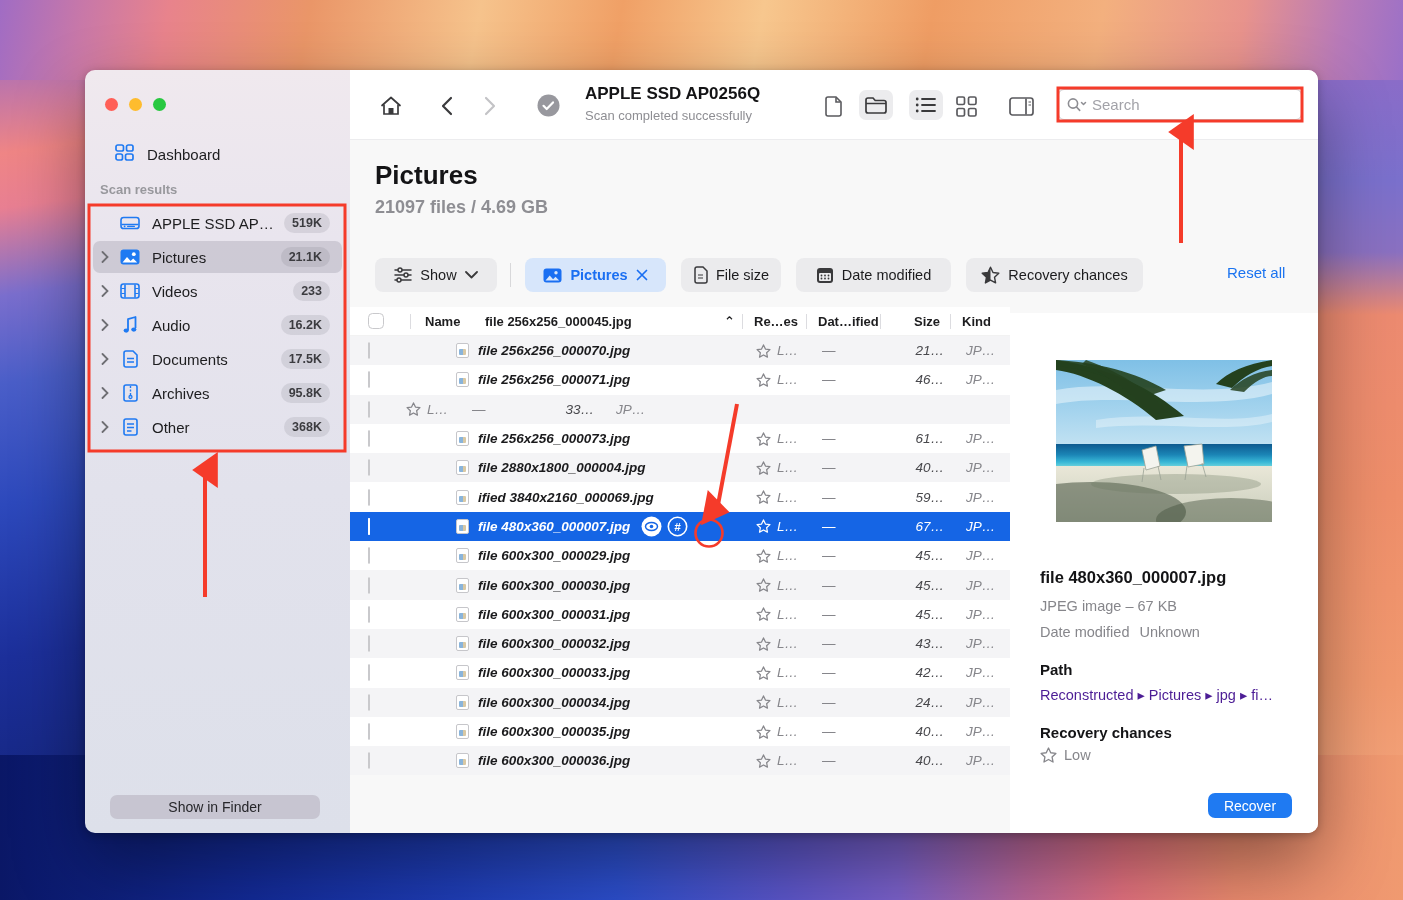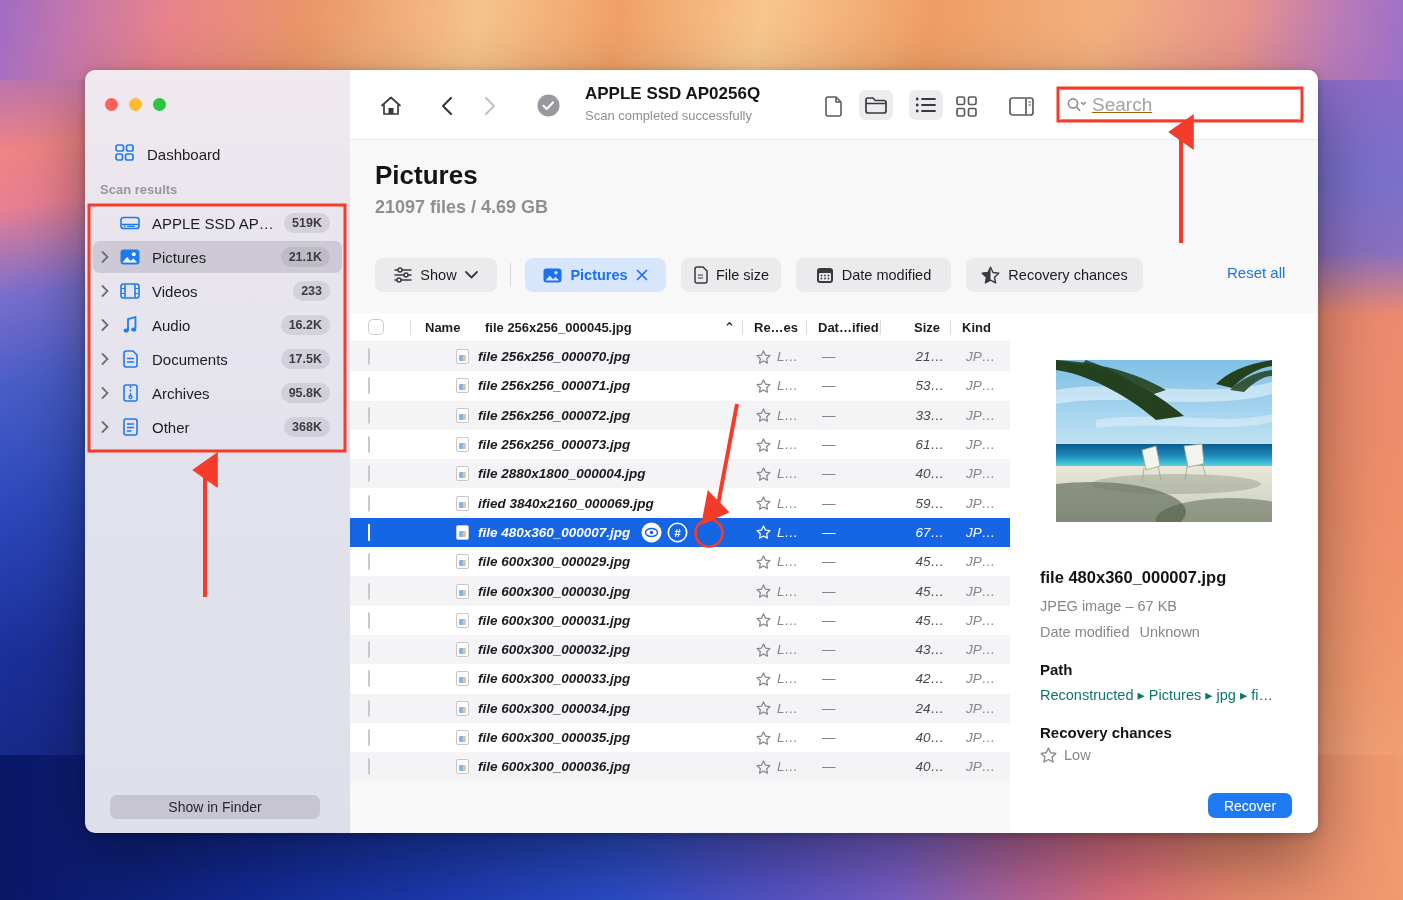--- a/index.html
+++ b/index.html
@@ -60,43 +60,43 @@
   .tb-titlebox { position:absolute; left:235px; top:14px; }
   .tb-title { font-size:17px; font-weight:700; color:#141416; }
   .tb-sub { font-size:13px; color:#8e8e93; margin-top:4px; }
   .tb-file { left:470px; top:23px; width:26px; height:26px; }
   .tb-folder { left:509px; top:20px; width:34px; height:30px; background:#ececee; border-radius:7px; }
   .tb-list { left:559px; top:20px; width:34px; height:30px; background:#ececee; border-radius:7px; }
   .tb-grid { left:603px; top:23px; width:26px; height:26px; }
   .tb-panel { left:657px; top:23px; width:28px; height:26px; }
   .searchbox { position:absolute; left:708px; top:19px; width:244px; height:31px; background:#fff;
     border:1px solid #c9c9cc; border-radius:6px; display:flex; align-items:center; padding:0 8px; }
-  .searchbox input { border:none; outline:none; flex:1; font-size:19px; color:#a16207; margin-left:5px;
-    font-family:inherit; background:transparent;text-decoration:underline; }
+  .searchbox input { border:none; outline:none; flex:1; font-size:15px; color:#0f172a; margin-left:5px;
+    font-family:inherit; background:transparent; }
   .searchbox input::placeholder { color:#a2a2a8; }
 
   .content-title { position:absolute; left:25px; top:90px; font-size:26px; font-weight:800; color:#141416; }
   .content-sub { position:absolute; left:25px; top:127px; font-size:18px; font-weight:700; color:#8e8e93; }
 
   
   .fbar { position:absolute; left:0; top:188px; height:34px; width:100%; }
   .fbtn { position:absolute; top:0; height:34px; background:#ebebed; border-radius:8px; border:none;
     display:flex; align-items:center; justify-content:center; gap:8px; font-family:inherit;
     font-size:14.5px; font-weight:500; color:#1c1c1e; cursor:default;text-align:center; }
   .f-show { left:25px; width:122px; }
   .f-divider { position:absolute; left:160px; top:5px; width:1px; height:24px; background:#d8d8da; }
   .f-chip { left:175px; width:141px; background:#d7e6fb; color:#1a6ff2; font-weight:600; }
   .f-size { left:331px; width:100px; }
   .f-date { left:446px; width:155px; }
   .f-rec { left:616px; width:177px; }
   .f-reset { position:absolute; left:877px; top:6px; font-size:15px; font-weight:500; color:#1a73f0;
     background:none; border:none; font-family:inherit; cursor:default; }
 
   
-  .table { position:absolute; left:0; top:243px; width:660px; background:#a16207; }
+  .table { position:absolute; left:0; top:237px; width:660px; background:#a16207; }
   .t-head { position:relative; height:29px; background:#fff; border-bottom:1px solid rgba(0,0,0,.05); }
   .t-head .hdr { position:absolute; top:0; height:29px; display:flex; align-items:center;
     font-size:13px; font-weight:600; color:#1d1d1f; }
   .h-check { left:18px; top:6px; }
   .h-name { left:75px; }
   .h-ghost { left:135px; font-weight:500; color:rgba(60,60,67,.18); font-size:13.5px; }
   .h-sort { left:374px; color:#6e6e73; font-size:11px; font-weight:700; }
   .h-rec { left:404px; } .h-date { left:468px; }
   .h-size { left:530px; width:60px; justify-content:flex-end; }
   .h-kind { left:612px; }
@@ -126,21 +126,21 @@
   .fico::after { content:""; position:absolute; left:2px; right:2px; bottom:2px; height:6px;
     background:linear-gradient(90deg,#8ab4da 55%,#d8c8a4 55%); border-radius:1px; }
 
   
   .details { position:absolute; left:660px; top:243px; width:308px; height:520px; background:#fff; }
   .preview { position:absolute; left:46px; top:47px; width:216px; height:162px; overflow:hidden; }
   .d-filename { position:absolute; left:30px; top:255px; font-size:16.5px; font-weight:700; color:#141416; }
   .d-meta { position:absolute; left:30px; top:285px; font-size:14.5px; color:#86868b; }
   .d-dateline { position:absolute; left:30px; top:311px; font-size:14.5px; color:#86868b; display:flex; gap:10px; }
   .d-pathlabel { position:absolute; left:30px; top:348px; font-size:15px; font-weight:700; color:#141416; }
-  .d-pathvalue { position:absolute; left:30px; top:374px; font-size:14.5px; color:#0f766e; }
+  .d-pathvalue { position:absolute; left:30px; top:374px; font-size:14.5px; color:#4c1d95; }
   .d-reclabel { position:absolute; left:30px; top:411px; font-size:15px; font-weight:700; color:#141416; }
   .d-recvalue { position:absolute; left:30px; top:434px; font-size:14.5px; color:#86868b;
     display:flex; align-items:center; gap:7px; }
   .recover-btn { position:absolute; left:198px; top:480px; width:84px; height:25px; border:none;
     border-radius:7px; background:#1f7af2; color:#fff; font-size:14px; font-weight:500;
     font-family:inherit; cursor:default; }
 
   
   .annotations { position:absolute; inset:0; pointer-events:none; z-index:50; }
 </style>
@@ -518,30 +518,25 @@
           </span>
           <span class="cell-rec">
             <span style="display:flex;">
               <svg width="15" height="14" viewBox="0 0 19 18">
                     <path d="M9.5 1.2l2.5 5.3 5.8.7-4.3 4 1.1 5.7-5.1-2.8-5.1 2.8 1.1-5.7-4.3-4 5.8-.7z" fill="none" stroke="currentColor" stroke-width="1.6" stroke-linejoin="round"></path>
                   </svg>
             </span>
             <span>L…</span>
           </span>
           <span class="cell-date">—</span>
-          <span class="cell-size">53…</span>
-          <span class="cell-kind">JP…</span>
-        </div>
-            <div class="t-row">
-          <span class="cell-check"><span class="checkbox"></span></span>
-          <span class="cell-name">
-            <span class="fico"></span>
-            <span class="fname">file 256x256_000072.jpg</span>
-
-          </span>
+          <span class="cell-size">46…</span>
+          <span class="cell-kind">JP…</span>
+        </div>
+            <div class="t-row">
+          <span class="cell-check"><span class="checkbox"></span></span>
           <span class="cell-rec">
             <span style="display:flex;">
               <svg width="15" height="14" viewBox="0 0 19 18">
                     <path d="M9.5 1.2l2.5 5.3 5.8.7-4.3 4 1.1 5.7-5.1-2.8-5.1 2.8 1.1-5.7-4.3-4 5.8-.7z" fill="none" stroke="currentColor" stroke-width="1.6" stroke-linejoin="round"></path>
                   </svg>
             </span>
             <span>L…</span>
           </span>
           <span class="cell-date">—</span>
           <span class="cell-size">33…</span>

